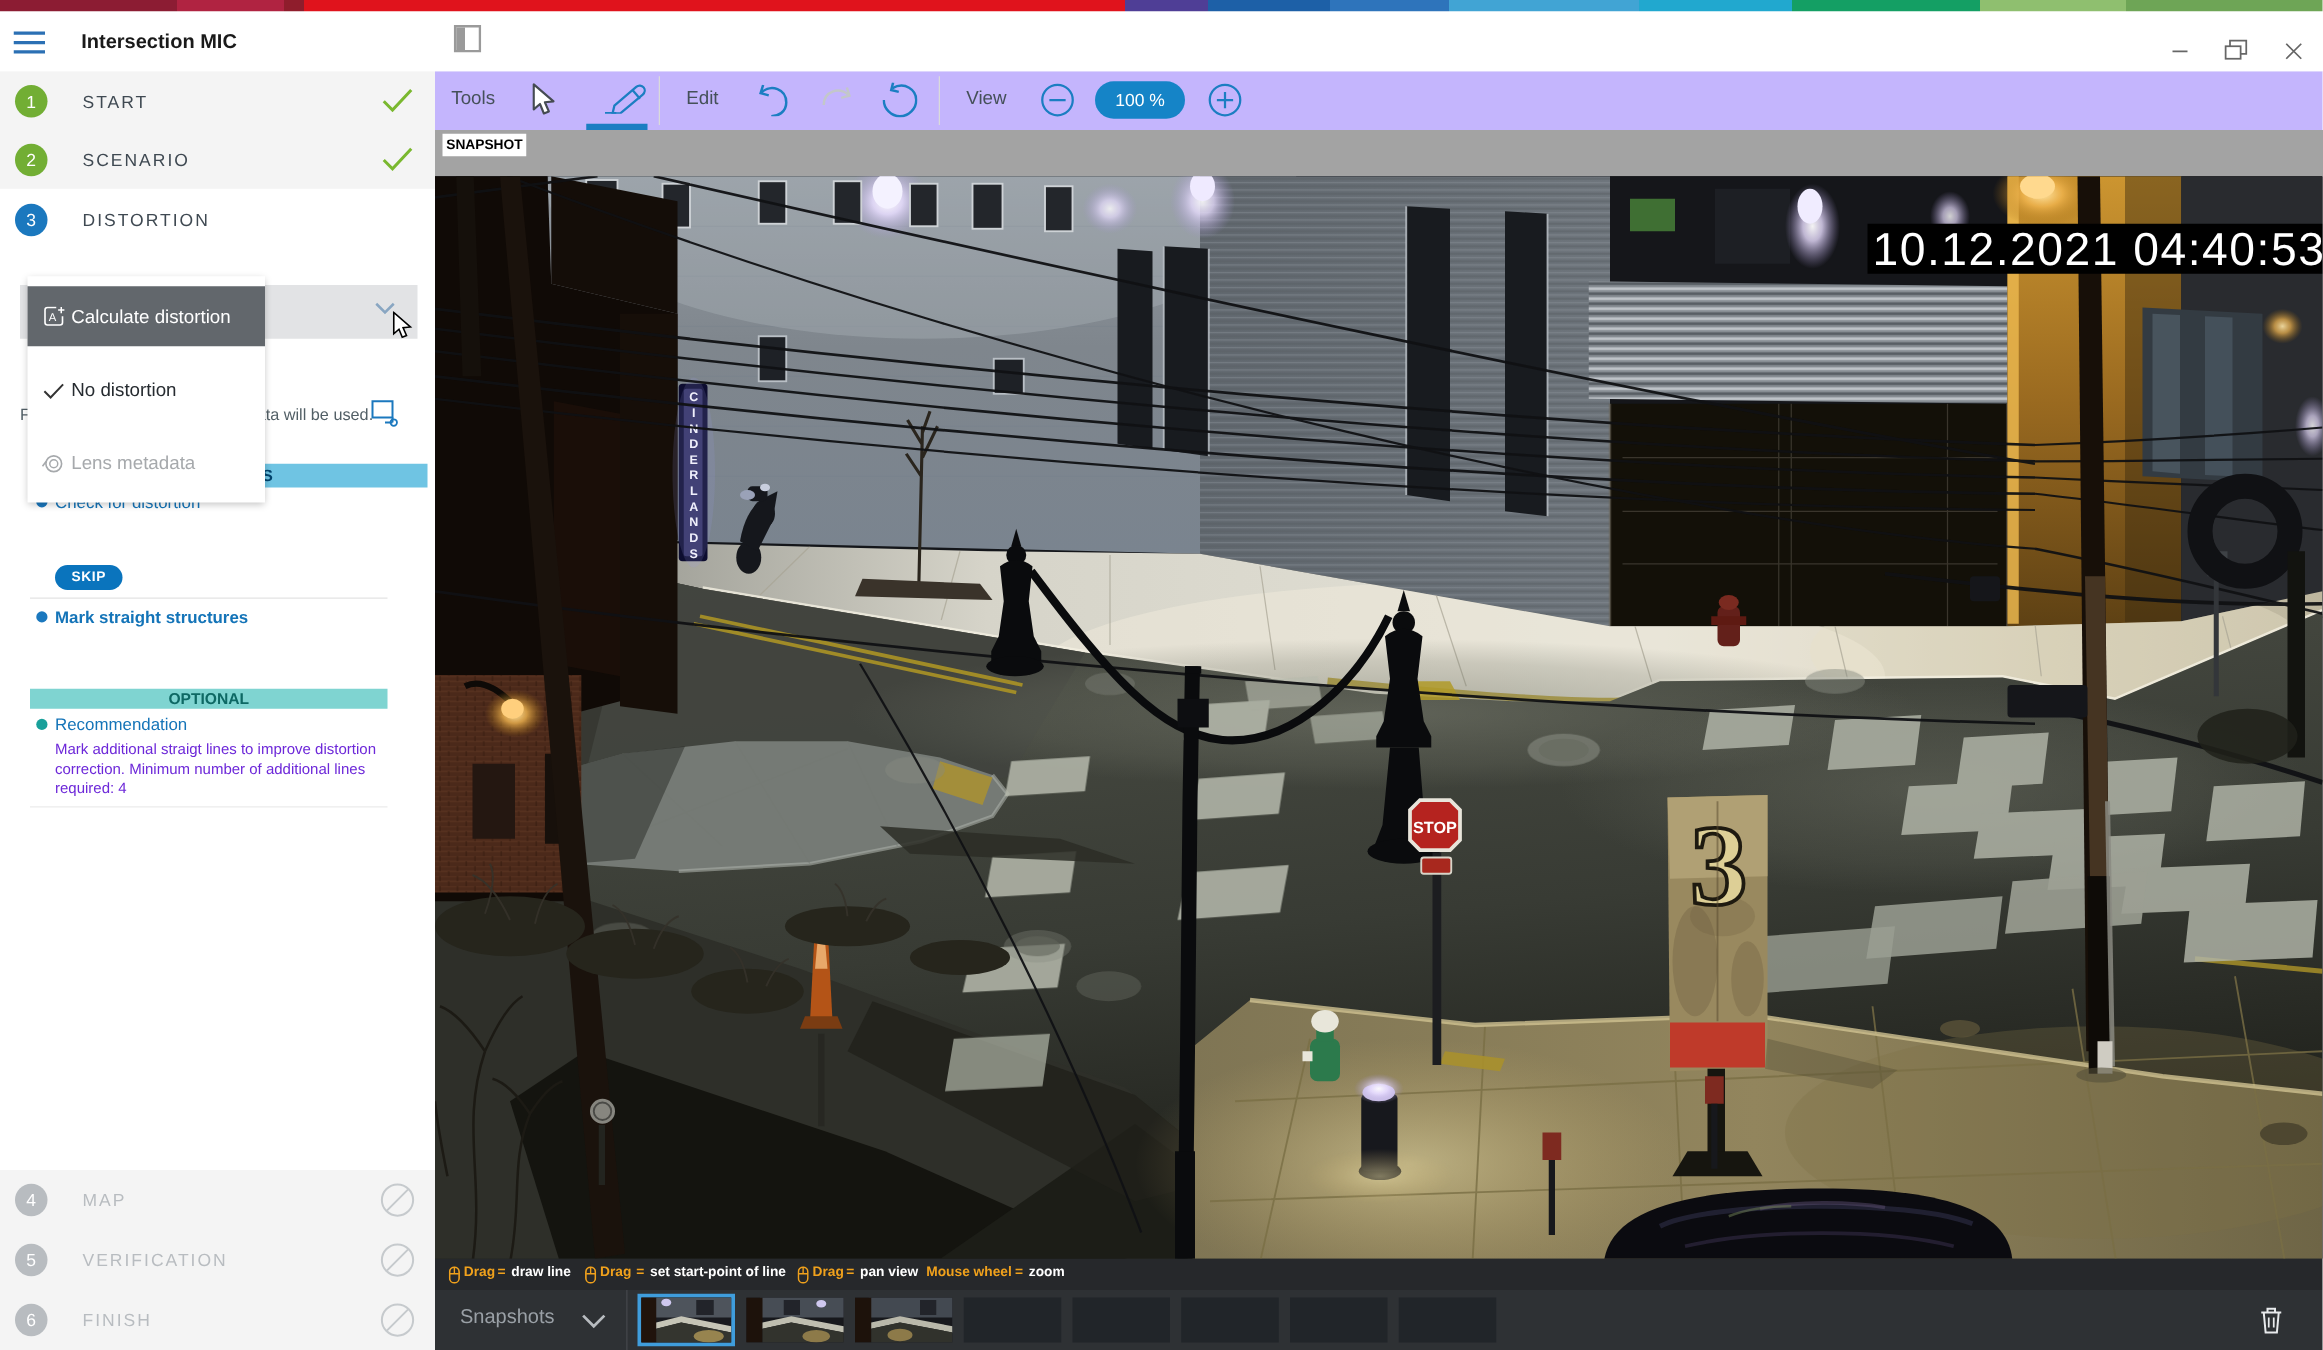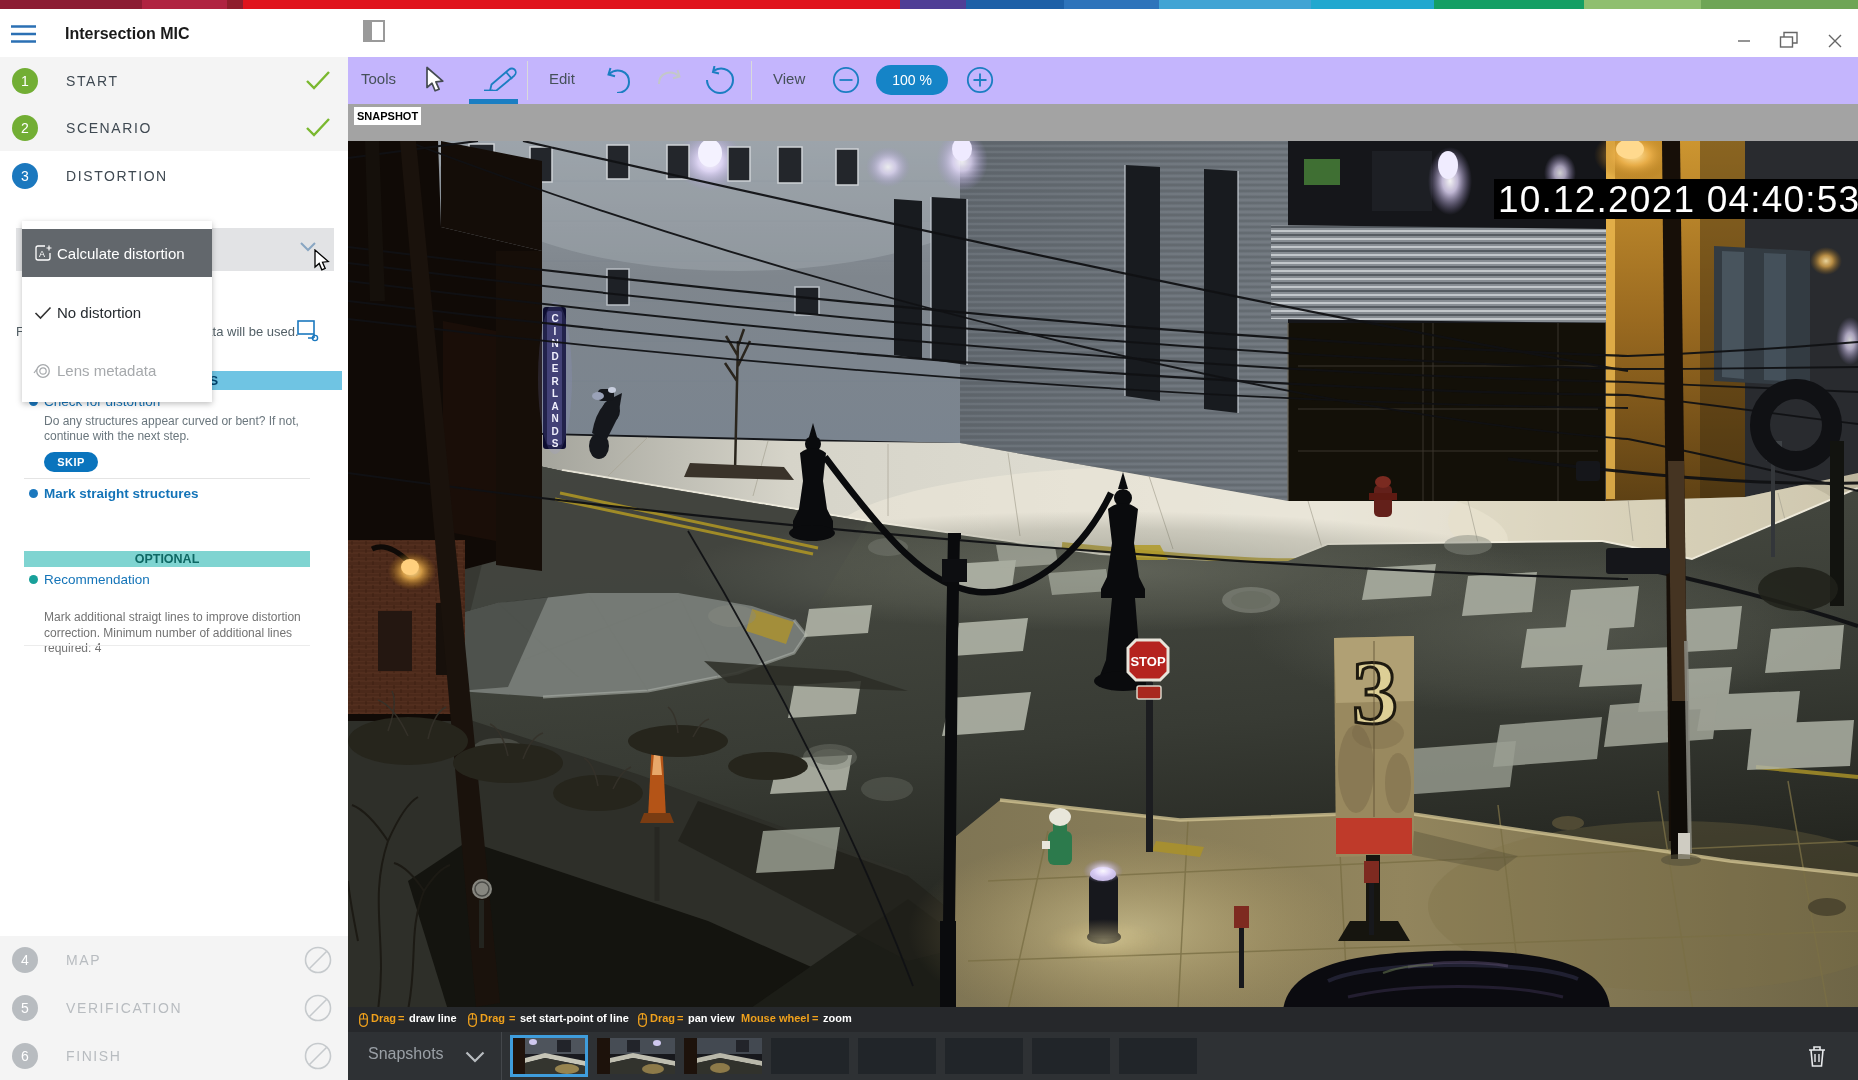--- a/index.html
+++ b/index.html
@@ -116,31 +116,30 @@
   <svg width="26" height="26" style="position:absolute;left:296px;top:318px" viewBox="0 0 26 26">
     <rect x="2" y="3" width="16" height="13" fill="none" stroke="#1b78be" stroke-width="1.6"></rect>
     <path d="M18 16v4M18 20h-6" fill="none" stroke="#1b78be" stroke-width="1.6"></path>
     <circle cx="19" cy="20" r="2.6" fill="none" stroke="#1b78be" stroke-width="1.4"></circle>
   </svg>
   <div style="position:absolute;left:24px;top:371px;width:318px;height:19px;background:#6fc4e3">
       <div style="width:286px;text-align:center;font-size:13px;font-weight:bold;color:#00446e;line-height:19px;letter-spacing:0.5px">INSTRUCTIONS</div>
     </div>
   <div style="position:absolute;left:29px;top:397px;width:9px;height:9px;border-radius:50%;background:#1b78be"></div>
   <div style="position:absolute;left:44px;top:394px;font-size:13.5px;color:#1474b8">Check for distortion</div>
-  <div style="position:absolute;left:44px;top:414px;width:276px;font-size:12px;line-height:15px;color:#6a767d">Do any structures appear curved or bent? If not, continue with the next step.</div>
   <div style="position:absolute;left:44px;top:452px;width:54px;height:20px;border-radius:10px;background:#0a74bd;
        color:#fff;font-size:11px;font-weight:bold;text-align:center;line-height:20px;letter-spacing:0.5px">SKIP</div>
   <div style="position:absolute;left:24px;top:478px;width:286px;height:1px;background:#e4e4e4"></div>
   <div style="position:absolute;left:29px;top:489px;width:9px;height:9px;border-radius:50%;background:#1b78be"></div>
   <div style="position:absolute;left:44px;top:486px;font-size:13.5px;color:#1474b8;font-weight:bold">Mark straight structures</div>
   <div style="position:absolute;left:24px;top:551px;width:286px;height:16px;background:#7fd4d1;
        text-align:center;font-size:12.5px;font-weight:bold;color:#0e6864;line-height:16px">OPTIONAL</div>
   <div style="position:absolute;left:29px;top:575px;width:9px;height:9px;border-radius:50%;background:#18a09a"></div>
   <div style="position:absolute;left:44px;top:572px;font-size:13.5px;color:#1474b8">Recommendation</div>
-  <div style="position:absolute;left:44px;top:610px;width:282px;font-size:12px;line-height:15.5px;color:#737373">Mark additional straigt lines to improve distortion correction. Minimum number of additional lines required: 4</div>
+  <div style="position:absolute;left:44px;top:592px;width:282px;font-size:12px;line-height:15.5px;color:#6d28d9">Mark additional straigt lines to improve distortion correction. Minimum number of additional lines required: 4</div>
   <div style="position:absolute;left:24px;top:645px;width:286px;height:1px;background:#ececec"></div>
 
   <div style="position:absolute;left:22px;top:221px;width:190px;height:181px;background:#fff;
        box-shadow:0 2px 6px rgba(0,0,0,0.25)"></div>
   <div style="position:absolute;left:22px;top:229px;width:190px;height:48px;background:#62676c"></div>
   <svg width="17" height="17" style="position:absolute;left:35px;top:245px" viewBox="0 0 17 17">
     <path d="M10 1H3a2 2 0 0 0-2 2v10a2 2 0 0 0 2 2h10a2 2 0 0 0 2-2V8" fill="none" stroke="#fff" stroke-width="1.3"></path>
     <text x="7" y="12" font-size="9" fill="#fff" text-anchor="middle" font-family="Liberation Sans">A</text>
     <path d="M14 0.5v5M11.5 3h5" stroke="#fff" stroke-width="1.2"></path>
   </svg>

